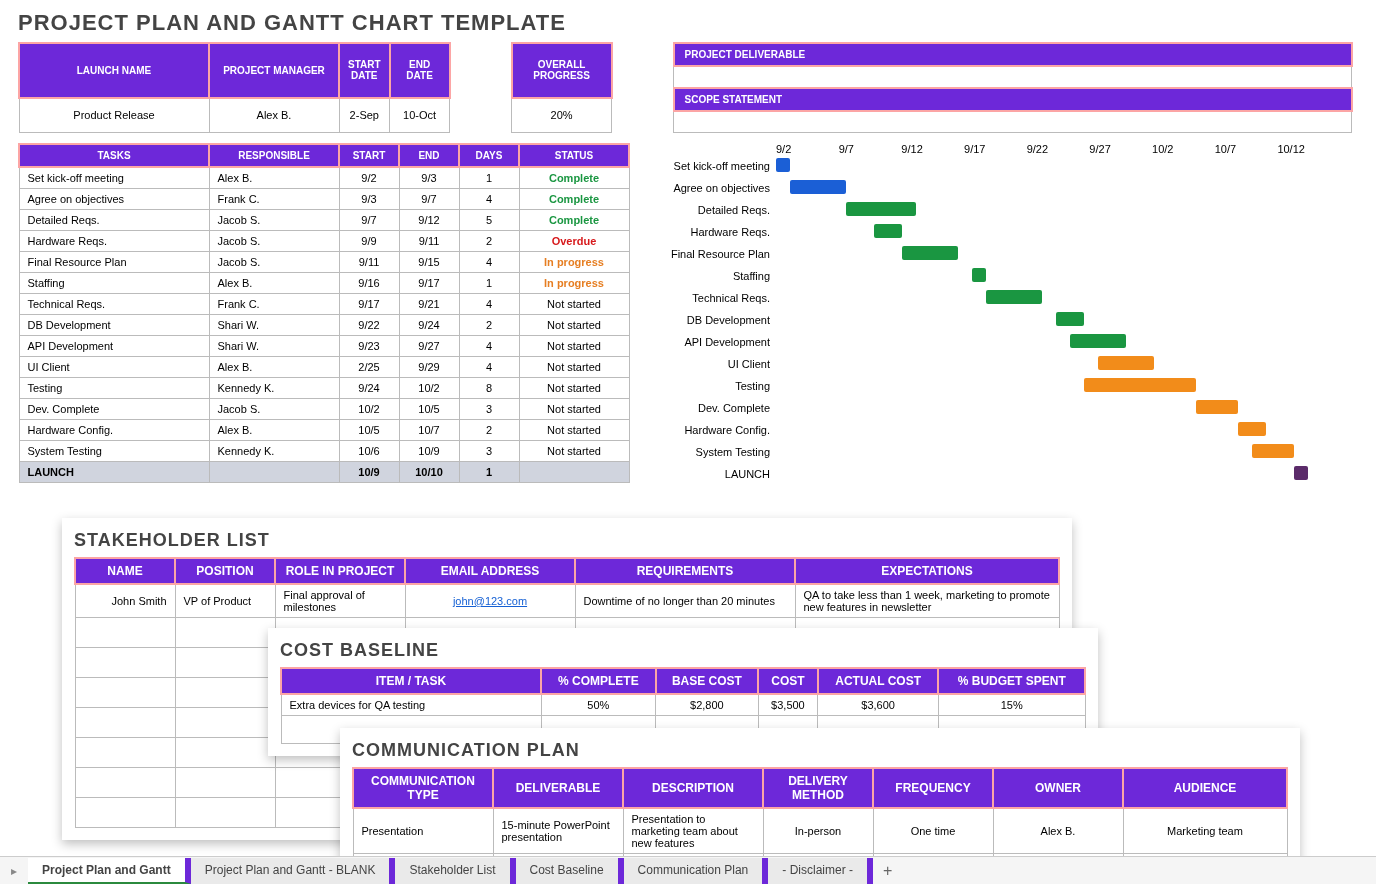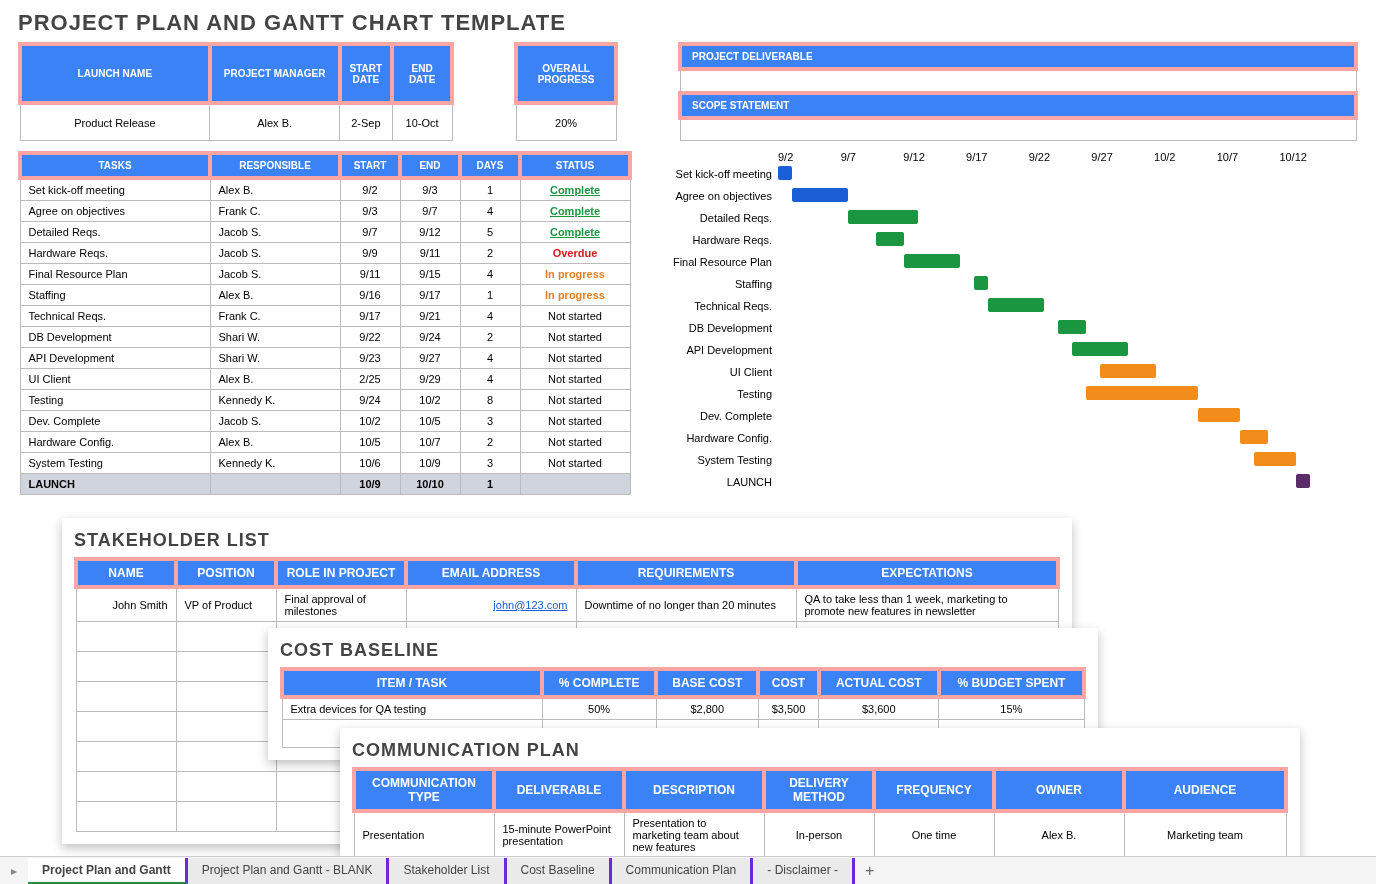--- a/index.html
+++ b/index.html
@@ -1,24 +1,24 @@
 <!DOCTYPE html>
 <html><head>
 <meta charset="utf-8">
 <style>
   * { box-sizing: border-box; margin: 0; padding: 0; }
   body { font-family: "Century Gothic", Arial, sans-serif; font-size: 11px; background: #fff; width: 1376px; height: 884px; position: relative; overflow: hidden; }
   .page { padding: 10px 18px; }
   h1.title { font-size: 22px; color: #444; font-weight: 700; letter-spacing: 1px; margin-bottom: 6px; }
   .info-row { display: flex; gap: 60px; }
   table { border-collapse: collapse; }
-  th { background: #3b82f6; color: #fff; font-weight: 700; font-size: 10px; padding: 5px 8px; border: 4px solid #fca5a5; text-align: center; }
+  th { background: #6d28d9; color: #fff; font-weight: 700; font-size: 10px; padding: 5px 8px; border: 2px solid #fca5a5; text-align: center; }
   td { border: 1px solid #bbb; padding: 4px 8px; font-size: 11px; text-align: center; background: #fff; }
   .tasks-table td:first-child, .tasks-table td:nth-child(2) { text-align: left; }
-  .status-complete { color: #1a9641; font-weight: 700; text-decoration: underline; }
+  .status-complete { color: #1a9641; font-weight: 700; }
   .status-overdue { color: #d7191c; font-weight: 700; }
   .status-inprogress { color: #e67e22; font-weight: 700; }
   .launch-row td { background: #d0d4de; font-weight: 700; }
   .deliverable-box { margin-left: 0; }
   .deliverable-box th { text-align: left; padding-left: 10px; }
   .deliverable-box td { height: 20px; }
   .main-flex { display: flex; gap: 30px; margin-top: 10px; align-items: flex-start; }
   .gantt { position: relative; width: 680px; }
   .gantt-header { display: flex; margin-left: 116px; }
   .gantt-header div { width: 70px; font-size: 11px; text-align: left; }
@@ -32,21 +32,21 @@
   .g-purple { background: #5b2b6a; }
   .card { position: absolute; background: #fff; box-shadow: 0 4px 10px rgba(0,0,0,0.25); padding: 12px; }
   .card h2 { font-size: 18px; color: #444; letter-spacing: 1px; margin-bottom: 6px; }
   .card th { font-size: 12px; }
   .card td { font-size: 11px; }
   .link { color: #1560d4; text-decoration: underline; }
   .stakeholder { left: 62px; top: 518px; width: 1010px; }
   .cost { left: 268px; top: 628px; width: 830px; }
   .comm { left: 340px; top: 728px; width: 960px; }
   .tabs { position: absolute; bottom: 0; left: 0; right: 0; height: 28px; background: #f5f5f5; display: flex; align-items: center; border-top: 1px solid #ccc; font-size: 12px; }
-  .tab { padding: 5px 14px; border-right: 3px solid #6d28d9; color: #444; background: #eaeaea; cursor: pointer; }
+  .tab { padding: 5px 14px; border-right: 6px solid #6d28d9; color: #444; background: #eaeaea; cursor: pointer; }
   .tab.active { background: #fff; font-weight: 700; border-bottom: 2px solid #2b8a3e; }
   .tab-arrow { width: 28px; text-align: center; color: #888; }
   .tab-add { padding: 4px 10px; font-size: 16px; color: #666; cursor: pointer; }
   .stakeholder td.blank { height: 30px; }
 </style>
 </head>
 <body>
 
 <div class="page">
   <h1 class="title">PROJECT PLAN AND GANTT CHART TEMPLATE</h1>
@@ -351,21 +351,21 @@
       <th style="width:100px">POSITION</th>
       <th style="width:130px">ROLE IN PROJECT</th>
       <th style="width:170px">EMAIL ADDRESS</th>
       <th style="width:220px">REQUIREMENTS</th>
       <th>EXPECTATIONS</th>
     </tr>
     <tr>
       <td style="text-align:right">John Smith</td>
       <td style="text-align:left">VP of Product</td>
       <td style="text-align:left">Final approval of milestones</td>
-      <td style="text-align:right"><span class="link">john@123.com</span></td>
+      <td style="text-align:center"><span class="link">john@123.com</span></td>
       <td style="text-align:left">Downtime of no longer than 20 minutes</td>
       <td style="text-align:left">QA to take less than 1 week, marketing to promote new features in newsletter</td>
     </tr>
     <tr>
           <td class="blank" colspan="1"></td>
           <td colspan="1"></td>
           <td></td>
           <td></td>
           <td></td>
           <td></td>

